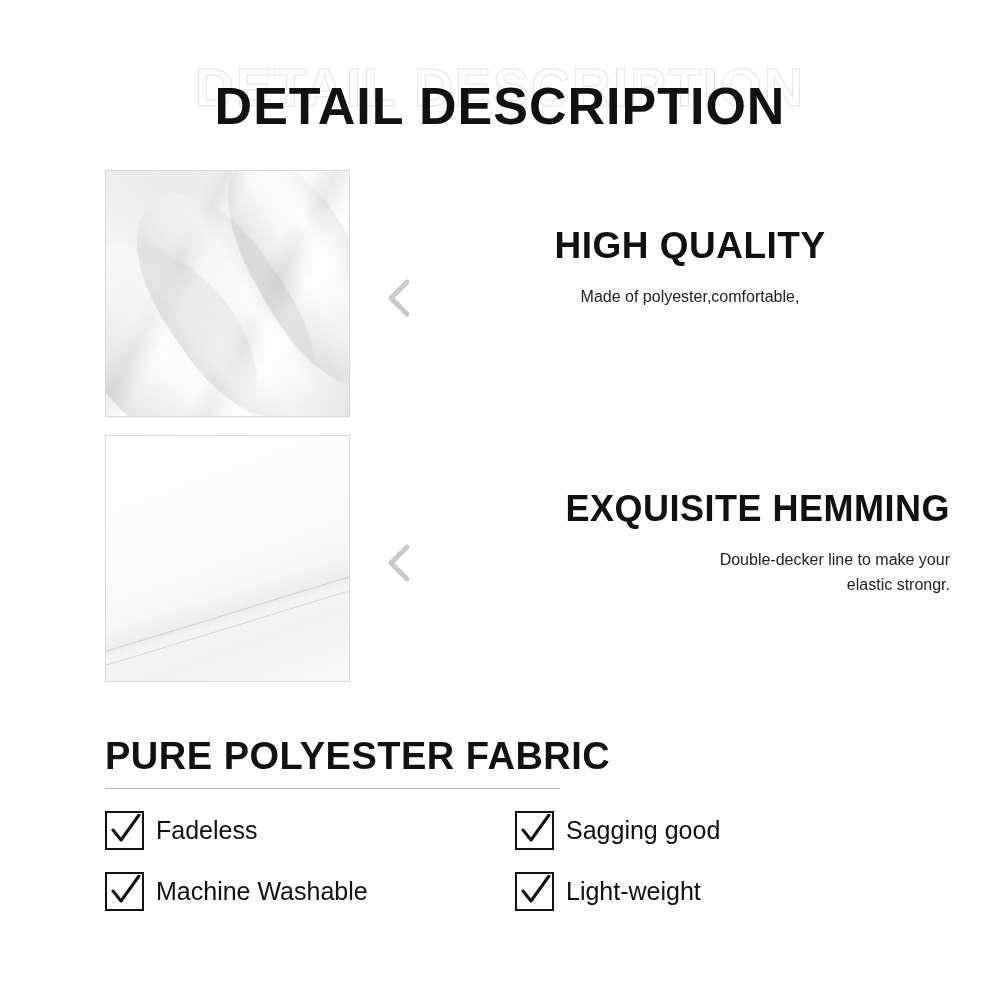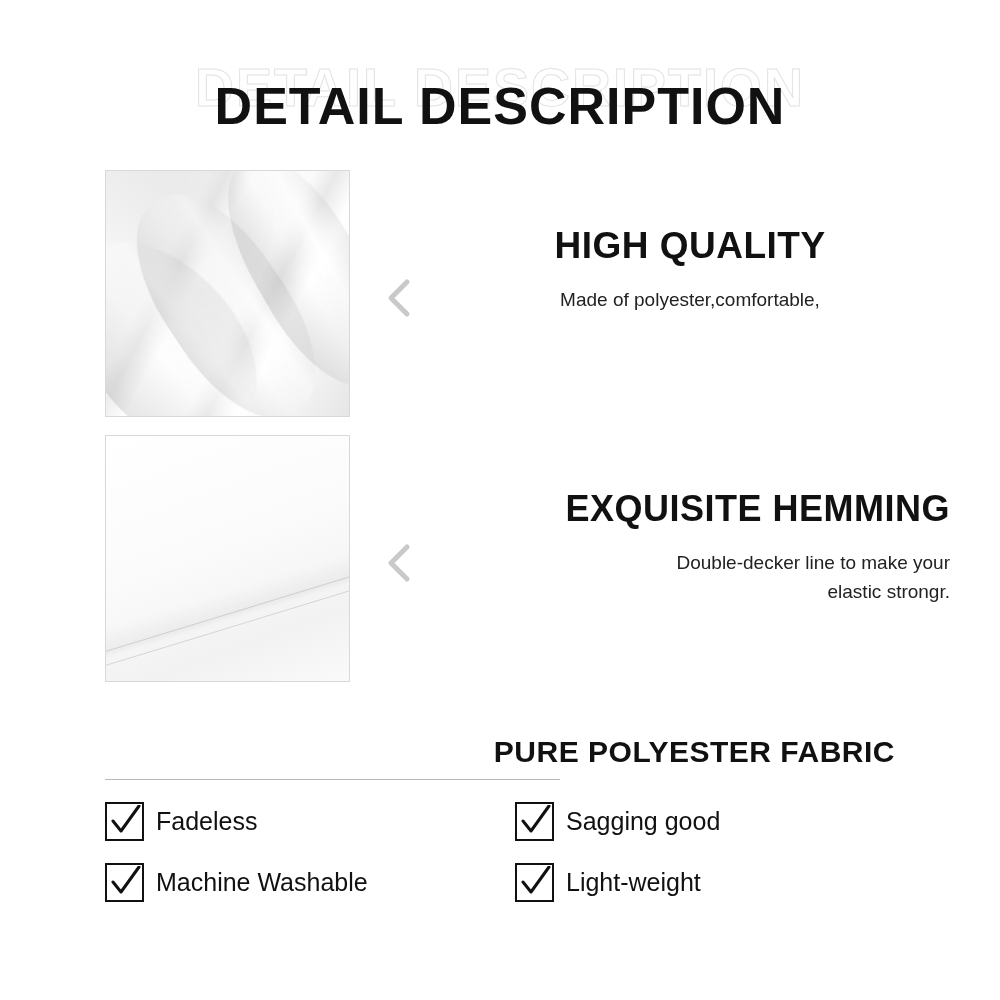--- a/index.html
+++ b/index.html
@@ -136,42 +136,41 @@
   }
   .feature-head {
     font-size: 37px;
     font-weight: bold;
     letter-spacing: 0.5px;
     color: #111111;
     white-space: nowrap;
   }
   .feature-body {
     margin-top: 18px;
-    font-size: 19px;
+    font-size: 16px;
     line-height: 1.55;
     color: #222222;
   }
   #feature-1 .feature-text { top: 55px; }
   #feature-2 .feature-text { top: 53px; text-align: right; }
   #feature-2 .feature-head { font-size: 36px; }
 
   
   .fabric-section {
     position: absolute;
     left: 105px;
     top: 735px;
     width: 790px;
   }
   .section-title {
-    font-size: 30px;
+    font-size: 38px;
     font-weight: bold;
     letter-spacing: 0.5px;
     color: #111111;
     padding-bottom: 10px;
-    text-align: right;
   }
   .section-rule {
     width: 455px;
     height: 1px;
     background: #b9b9b9;
     margin-bottom: 22px;
   }
   .checklist {
     display: grid;
     grid-template-columns: 410px 1fr;

